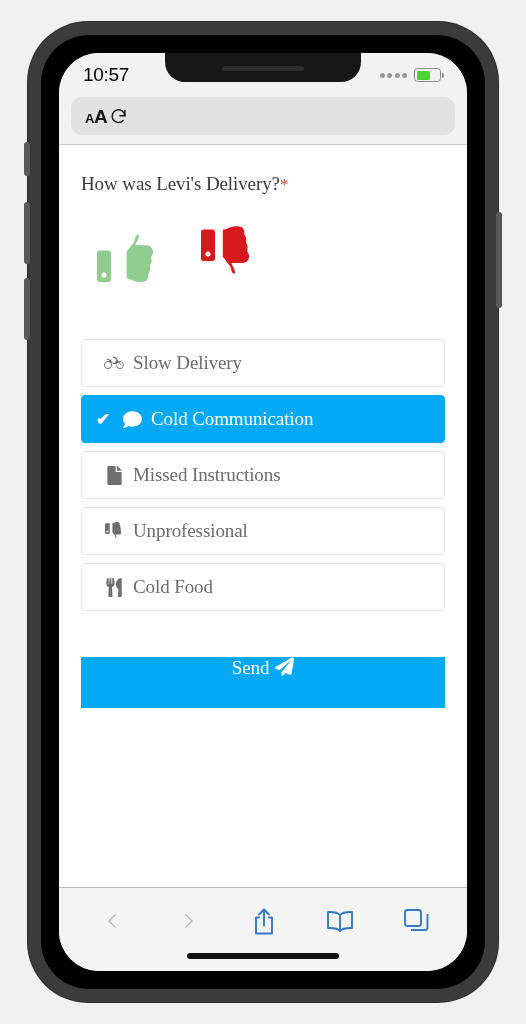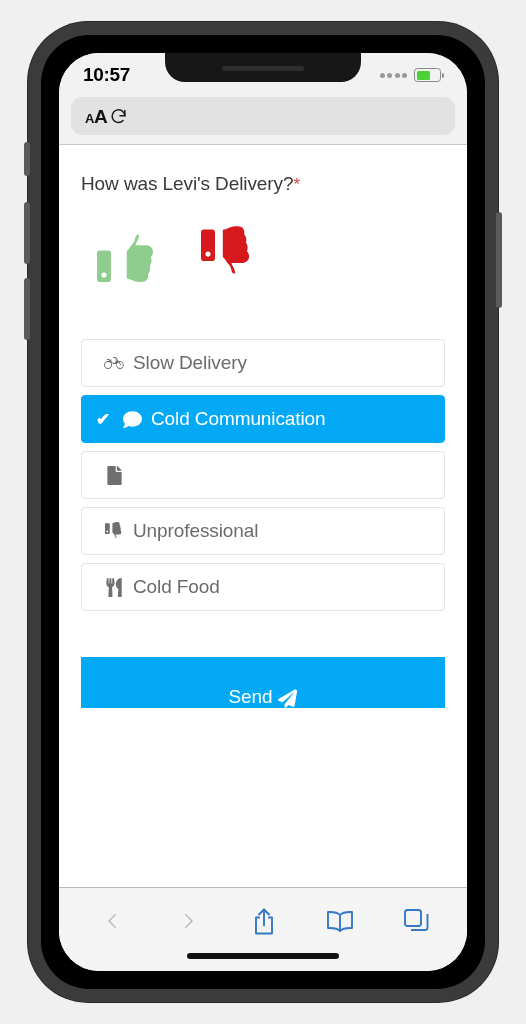--- a/index.html
+++ b/index.html
@@ -62,21 +62,21 @@
     position: relative;
     height: 44px;
     background: #f2f2f2;
     display: flex;
     align-items: center;
     justify-content: space-between;
     padding: 0 26px 0 24px;
   }
   #status-time {
     font-size: 19px;
-    font-weight: bold;
+    font-weight: normal;
     color: #000;
     letter-spacing: -0.3px;
     z-index: 3;
   }
   #status-right {
     display: flex;
     align-items: center;
     gap: 7px;
     z-index: 3;
   }
@@ -167,20 +167,21 @@
     color: #1a1a1a;
   }
   #bar-divider { height: 1px; background: #c8c8c8; }
 
   
   #page-content {
     background: #fff;
     height: 790px;
     padding: 28px 22px 0 22px;
     position: relative;
+    font-family: Liberation Serif, serif;
   }
   #question-title {
     font-size: 19px;
     color: #3a3a3a;
     margin-bottom: 22px;
     letter-spacing: -0.1px;
   }
   #required-mark {
     color: #d94343;
     font-size: 17px;
@@ -241,21 +242,21 @@
     color: #6b6b6b;
     letter-spacing: -0.1px;
   }
   .option.selected .option-label { color: #ffffff; }
 
   #send-button {
     margin-top: 46px;
     height: 51px;
     background: #03a9f4;
     display: flex;
-    align-items: flex-end;
+    align-items: flex-start;
     justify-content: center;
     gap: 6px;
     cursor: pointer;
   }
   #send-label {
     color: #fff;
     font-size: 19px;
     letter-spacing: -0.1px;
   }
   #send-icon { color: #fff; display: flex; }
@@ -383,20 +384,21 @@
             </span>
             <span class="option-label">Cold Communication</span>
           </div>
 
           <div class="option">
             <span class="option-icon">
               <svg width="15" height="19" viewBox="0 0 384 512" fill="currentColor">
                 <path d="M224 136V0H24C10.7 0 0 10.7 0 24v464c0 13.3 10.7 24 24 24h336c13.3 0 24-10.7 24-24V160H248c-13.2 0-24-10.8-24-24zm160-14.1v6.1H256V0h6.1c6.4 0 12.5 2.5 17 7l97.9 98c4.5 4.5 7 10.6 7 16.9z"></path>
               </svg>
             </span>
+            <span class="option-label">Missed Instructions</span>
           </div>
 
           <div class="option">
             <span class="option-icon">
               <svg width="19" height="19" viewBox="0 0 512 512" fill="currentColor">
                 <path d="M0 56v240c0 13.3 10.7 24 24 24h80c13.3 0 24-10.7 24-24V56c0-13.3-10.7-24-24-24H24C10.7 32 0 42.7 0 56zm40 200c0-13.3 10.7-24 24-24s24 10.7 24 24-10.7 24-24 24-24-10.7-24-24zm272 176.5c0-42.4-26-66.2-33.3-94.5h101.7c33.4 0 59.4-27.7 59.6-58.1.1-18-7.5-37.3-19.5-49.2l-.1-.1c9.9-23.5 8.3-56.5-9.4-80.1 8.8-26.2-.1-58.4-16.6-75.8 4.3-17.8 2.3-32.9-6.2-45.1C378.3 2.9 346 2 318.7 2l-1.8 0c-30.8 0-56 11.2-76.3 20.2-10.2 4.5-23.5 10.1-33.6 10.3-4.2.1-7.5 3.5-7.5 7.7v239.1c0 2.1.8 4 2.3 5.5 25.9 25.5 37 52.6 58.2 73.8 9.7 9.7 13.2 24.3 16.5 38.5C279.2 409.2 285.3 434 298.6 434c15.8 0 13.4 7.6 13.4-1.5z"></path>
               </svg>
             </span>
             <span class="option-label">Unprofessional</span>
           </div>

